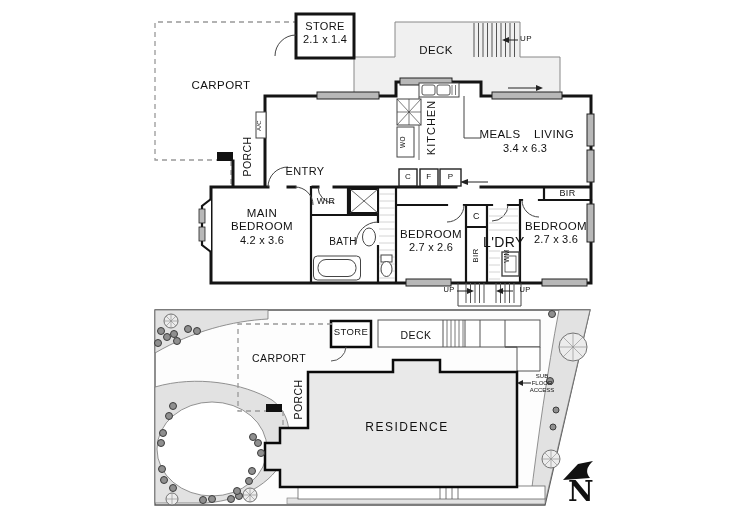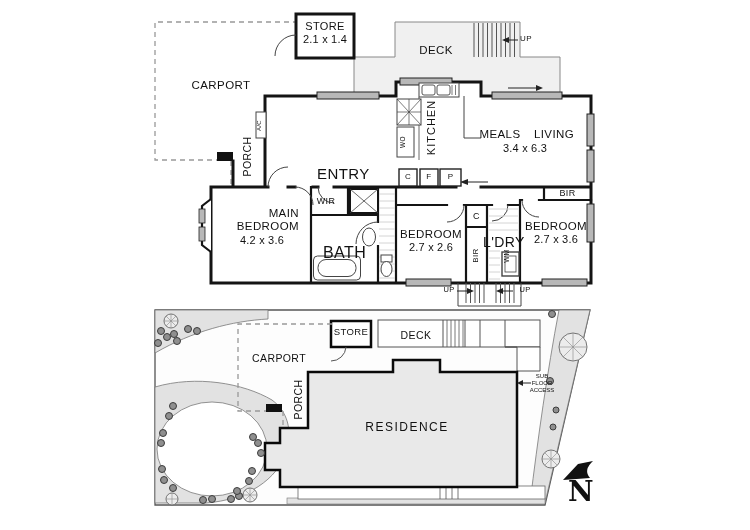--- a/index.html
+++ b/index.html
@@ -217,27 +217,27 @@
   <div>STORE</div>
   <div class="dims">2.1 x 1.4</div>
 </div>
 <div class="lbl" style="left:410px;top:44px;width:52px;">DECK</div>
 <div class="lbl xs" style="left:520px;top:34px;width:24px;text-align:left;">UP</div>
 <div class="lbl vrot" style="left:403px;top:121px;width:56px;height:13px;font-size:11px;letter-spacing:1px;">KITCHEN</div>
 <div class="lbl vrot" style="left:391px;top:137px;width:26px;height:10px;font-size:6.5px;">WO</div>
 <div class="lbl" style="left:478px;top:128px;width:44px;">MEALS</div>
 <div class="lbl" style="left:531px;top:128px;width:46px;text-align:center;">LIVING</div>
 <div class="lbl dims" style="left:494px;top:142px;width:62px;">3.4 x 6.3</div>
-<div class="lbl" style="left:282px;top:165px;width:46px;font-size:15px;margin-left:35px;">ENTRY</div>
+<div class="lbl" style="left:282px;top:165px;width:46px;font-size:11px;">ENTRY</div>
 <div class="lbl vrot" style="left:221px;top:150px;width:52px;height:13px;font-size:10.5px;">PORCH</div>
 <div class="lbl vrot" style="left:247px;top:120px;width:28px;height:11px;font-size:6px;">A/C</div>
-<div class="lbl wrap" style="left:225px;top:207px;width:74px;text-align:right;">MAIN BEDROOM</div>
+<div class="lbl wrap" style="left:225px;top:207px;width:74px;">MAIN BEDROOM</div>
 <div class="lbl dims" style="left:225px;top:234px;width:74px;">4.2 x 3.6</div>
 <div class="lbl sm" style="left:309px;top:196px;width:34px;">WIR</div>
-<div class="lbl" style="left:323px;top:244px;width:40px;font-size:16px;">BATH</div>
+<div class="lbl" style="left:323px;top:236px;width:40px;font-size:10px;">BATH</div>
 <div class="lbl" style="left:395px;top:228px;width:72px;">
   <div>BEDROOM</div>
   <div class="dims">2.7 x 2.6</div>
 </div>
 <div class="lbl sm" style="left:466px;top:211px;width:21px;">C</div>
 <div class="lbl vrot xs" style="left:462px;top:250px;width:28px;height:11px;">BIR</div>
 <div class="lbl" style="left:483px;top:234px;width:38px;font-size:14px;">L'DRY</div>
 <div class="lbl vrot" style="left:494px;top:251px;width:28px;height:10px;font-size:7px;">WM</div>
 <div class="lbl" style="left:520px;top:220px;width:72px;">
   <div>BEDROOM</div>

